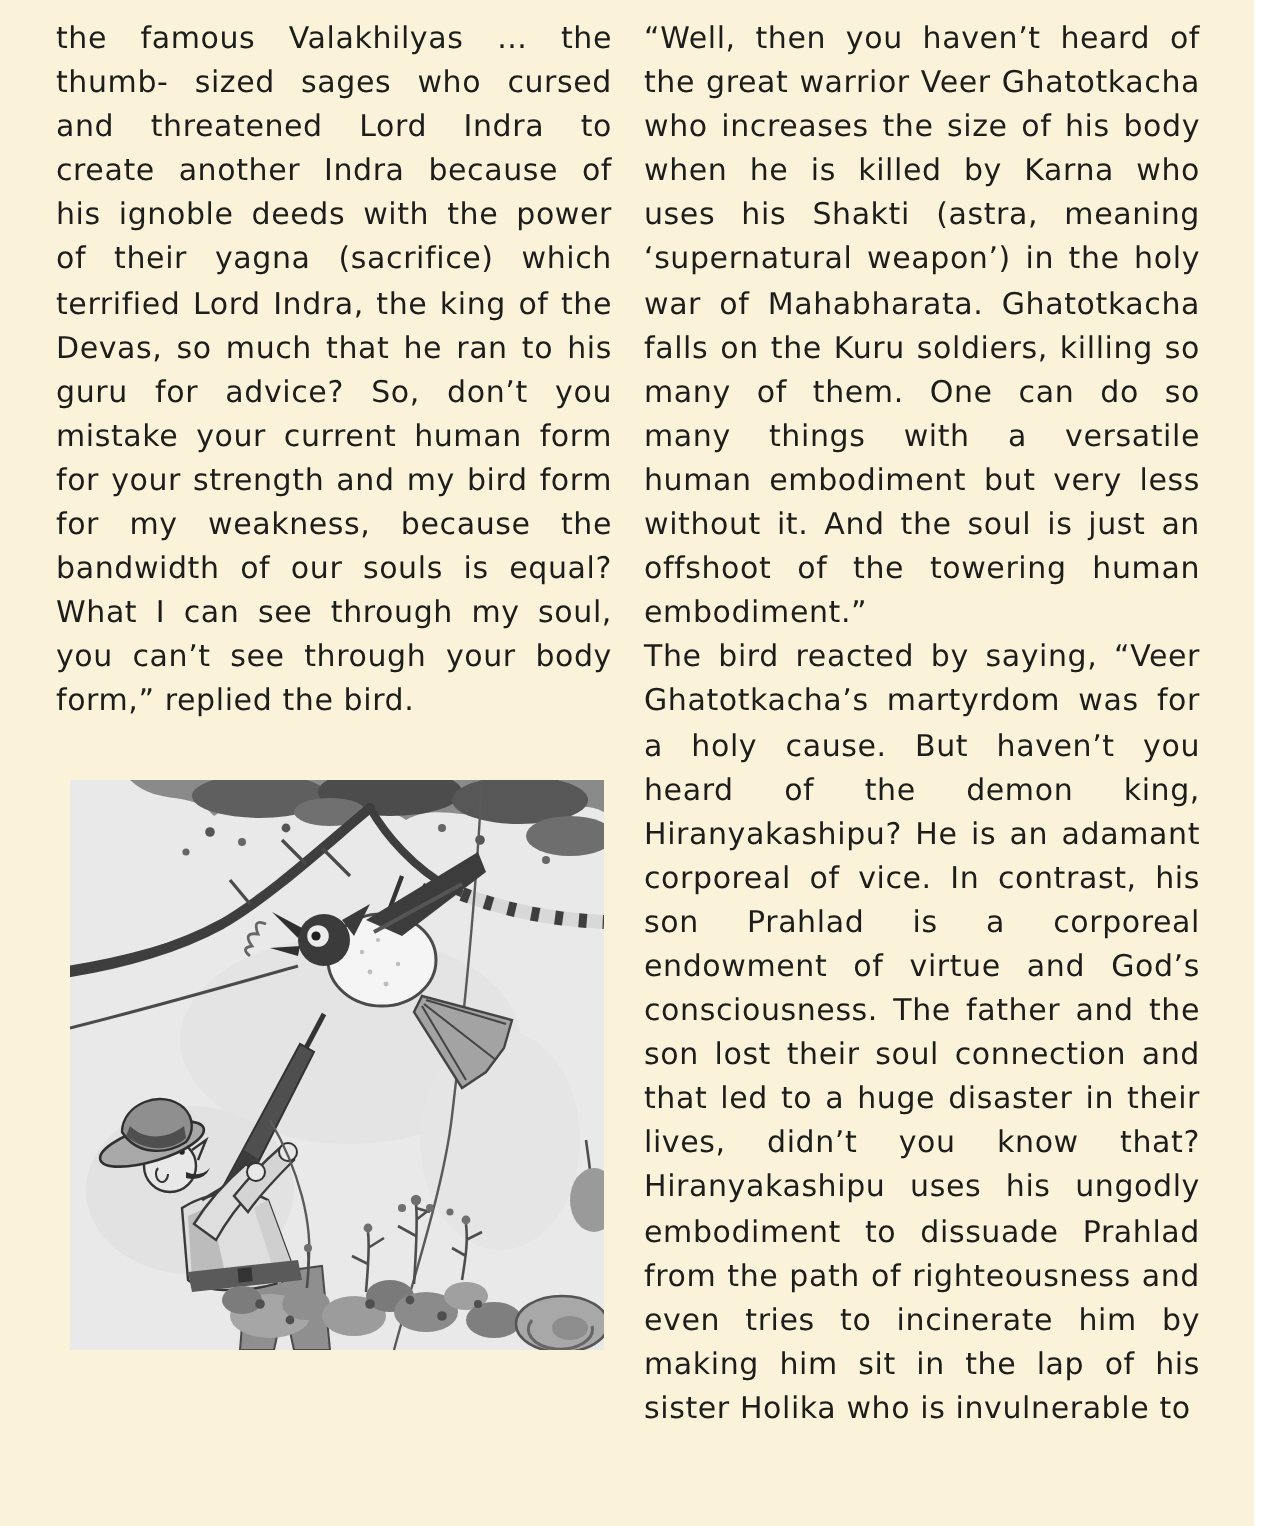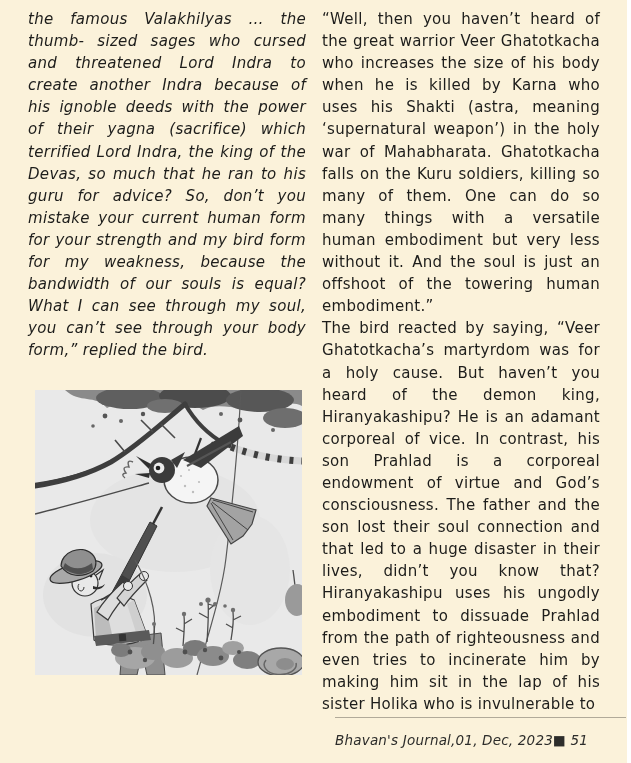--- a/index.html
+++ b/index.html
@@ -18,21 +18,21 @@
     height: 763px;
     background: #fbf2da;
     font-family: "DejaVu Sans", sans-serif;
     color: #1d1d1b;
   }
   .col {
     position: absolute;
     top: 8px;
     width: 278px;
   }
-  .col-left  { left: 28px; font-style: italic; }
+  .col-left  { left: 28px; }
   .col-right { left: 322px; }
   p.body-text {
     margin: 0;
     font-size: 15px;
     line-height: 22.1px;
     text-align: justify;
     letter-spacing: 0.3px;
   }
   figure.illustration {
     position: absolute;
@@ -199,17 +199,14 @@
         <ellipse cx="250" cy="274" rx="9" ry="6" fill="#8d8d8d"></ellipse>
       </g>
     </svg>
   </figure>
 
   <div class="col col-right">
     <p class="body-text">“Well, then you haven’t heard of the great warrior Veer Ghatotkacha who increases the size of his body when he is killed by Karna who uses his Shakti (astra, meaning ‘supernatural weapon’) in the holy war of Mahabharata. Ghatotkacha falls on the Kuru soldiers, killing so many of them. One can do so many things with a versatile human embodiment but very less without it. And the soul is just an offshoot of the towering human embodiment.”</p>
     <p class="body-text">The bird reacted by saying, “Veer Ghatotkacha’s martyrdom was for a holy cause. But haven’t you heard of the demon king, Hiranyakashipu? He is an adamant corporeal of vice. In contrast, his son Prahlad is a corporeal endowment of virtue and God’s consciousness. The father and the son lost their soul connection and that led to a huge disaster in their lives, didn’t you know that? Hiranyakashipu uses his ungodly embodiment to dissuade Prahlad from the path of righteousness and even tries to incinerate him by making him sit in the lap of his sister Holika who is invulnerable to</p>
   </div>
 
-  <div class="footer">
-    <span class="footer-text">Bhavan's Journal,01, Dec, 2023■ 51</span>
-  </div>
 
 </div>
 
 </body></html>

